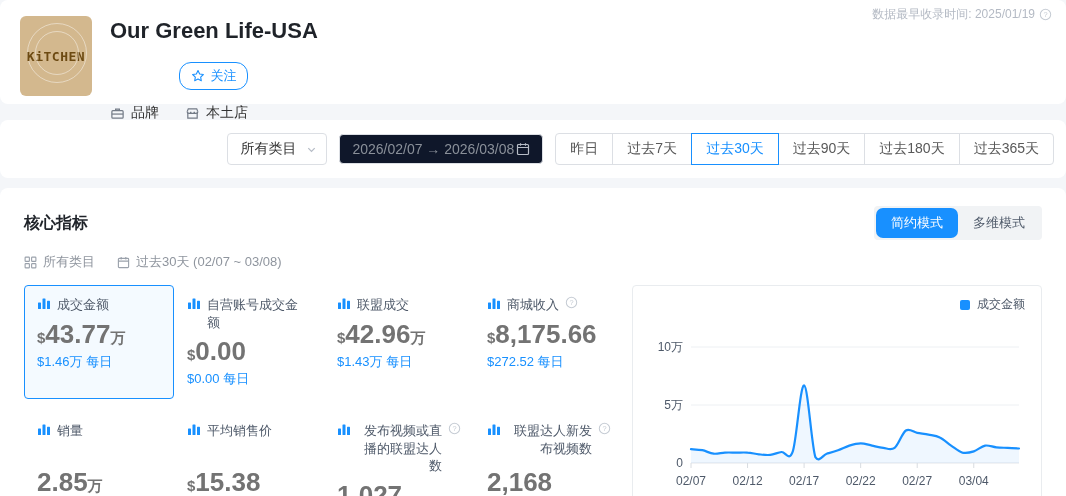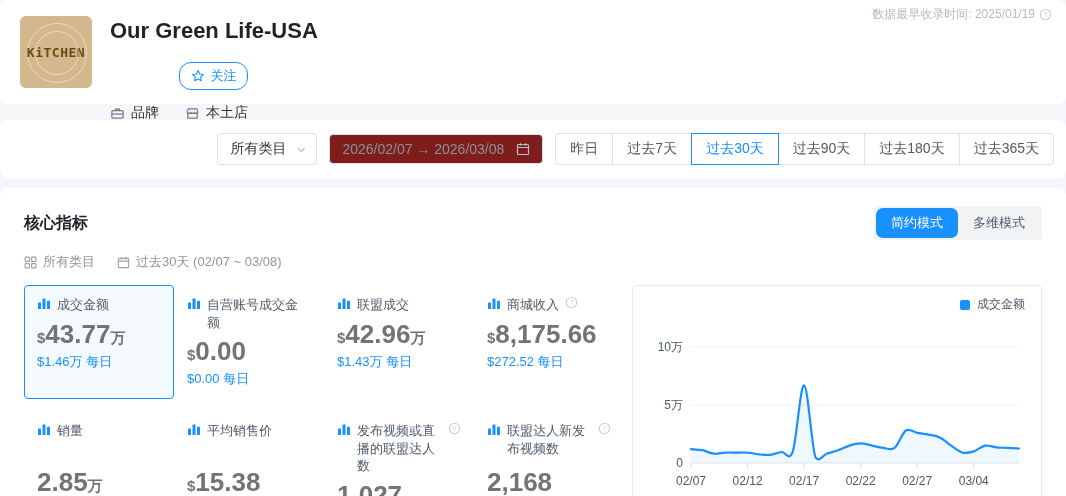--- a/index.html
+++ b/index.html
@@ -2,41 +2,41 @@
 <html><head>
 <meta charset="utf-8">
 <style>
   * { margin:0; padding:0; box-sizing:border-box; }
   html,body { width:1066px; height:496px; overflow:hidden; }
   body { background:#f4f6f9; font-family:"Liberation Sans","DejaVu Sans",sans-serif; color:#262626; }
   .card { background:#fff; border-radius:8px; }
 
   
   .header { position:relative; height:104px; padding:16px 20px; display:flex; }
-  .logo { width:72px; height:72px; border-radius:6px; background:#d3b88e; position:relative; overflow:hidden;
+  .logo { width:72px; height:80px; border-radius:6px; background:#d3b88e; position:relative; overflow:hidden;
           display:flex; align-items:center; justify-content:center; flex:0 0 72px; }
   .logo::before, .logo::after { content:""; position:absolute; border:1px solid rgba(255,255,255,.45); border-radius:50%; }
   .logo::before { width:58px; height:58px; left:7px; top:7px; }
   .logo::after { width:42px; height:42px; left:15px; top:15px; }
   .logo span { position:relative; font-weight:bold; font-size:13px; letter-spacing:.5px; color:#6d4a12; font-family:"DejaVu Sans Mono",monospace; }
   .head-main { margin-left:18px; padding-top:2px; }
   .title-row { display:flex; align-items:center; gap:18px;flex-direction:column; }
   .shop-title { font-size:22px; font-weight:600; color:#1f2329; }
   .follow-btn { display:inline-flex; align-items:center; gap:5px; border:1px solid #1890ff; color:#1890ff;
                 background:#fff; border-radius:12px; font-size:13px; padding:4px 11px; cursor:pointer; }
   .tag-row { display:flex; gap:26px; margin-top:14px; }
   .tag { display:flex; align-items:center; gap:6px; font-size:14px; color:#333; }
   .meta-note { position:absolute; top:6px; right:14px; font-size:12px; color:#b4bac4; display:flex; align-items:center; gap:4px; }
 
   
   .filterbar { margin-top:16px; height:58px; display:flex; align-items:center; justify-content:flex-end; gap:12px; padding:0 12px; }
   .select-box { display:flex; align-items:center; gap:10px; border:1px solid #dcdfe4; border-radius:4px;
                 padding:6px 9px 6px 12px; font-size:14px; color:#333; background:#fff; cursor:pointer; }
-  .date-box { display:flex; align-items:center; gap:12px; border:1px solid #dcdfe4; border-radius:4px;
-              padding:6px 12px; font-size:14px; color:#8a9099; background:#7f1d1d; cursor:pointer; }
+  .date-box { display:flex; align-items:center; gap:2px; border:1px solid #dcdfe4; border-radius:4px;
+              padding:6px 12px; font-size:14px; color:#8a9099; background:#0f172a; cursor:pointer; }
   .range-group { display:flex; }
   .range-btn { font-size:14px; color:#595959; background:#fff; border:1px solid #dcdfe4; padding:6px 14px;
                margin-left:-1px; cursor:pointer; position:relative; }
   .range-btn:first-child { border-radius:4px 0 0 4px; margin-left:0; }
   .range-btn:last-child { border-radius:0 4px 4px 0; }
   .range-btn.active { color:#1890ff; border-color:#1890ff; z-index:2; }
 
   
   .main { margin-top:10px; padding:18px 24px 20px; height:400px; }
   .sec-head { display:flex; align-items:center; justify-content:space-between; }
@@ -45,21 +45,21 @@
   .mode-btn { border:none; background:transparent; font-size:13px; color:#4e5969; padding:6px 15px; border-radius:3px; cursor:pointer; }
   .mode-btn.active { background:#1890ff; color:#fff;border-radius:7px; }
   .sub-row { display:flex; align-items:center; gap:22px; margin-top:13px; font-size:13px; color:#8f959e; }
   .sub-item { display:flex; align-items:center; gap:6px; }
 
   .content-row { display:flex; gap:8px; margin-top:14px; }
   .metrics { width:600px; display:grid; grid-template-columns:repeat(4,150px); row-gap:12px; }
   .metric { padding:10px 12px; border:1px solid transparent; border-radius:4px; cursor:pointer; }
   .metric.selected { border-color:#1890ff; background:#f4faff; }
   .m-label { display:flex; align-items:flex-start; gap:6px; font-size:13px; color:#4e5969; line-height:1.35; }
-  .metric.tall .m-label { min-height:40px; }
+  .metric.tall .m-label { min-height:40px;text-align:right; }
   .m-label .txt { max-width:100px; }
   .m-value { margin-top:7px; font-weight:bold; color:#737373; font-size:26px; line-height:1.05; white-space:nowrap; }
   .m-value .fix { font-size:15px; }
   .m-sub { margin-top:5px; font-size:13px; color:#1890ff; }
 
   .chart-box { flex:1; border:1px solid #e9ecef; border-radius:4px; padding:10px 12px 2px; }
   .legend { display:flex; justify-content:flex-end; align-items:center; gap:7px; font-size:12px; color:#4e5969; padding-right:4px; }
   .legend .sq { width:10px; height:10px; border-radius:2px; display:inline-block; }
 
   .i { display:inline-flex; }

